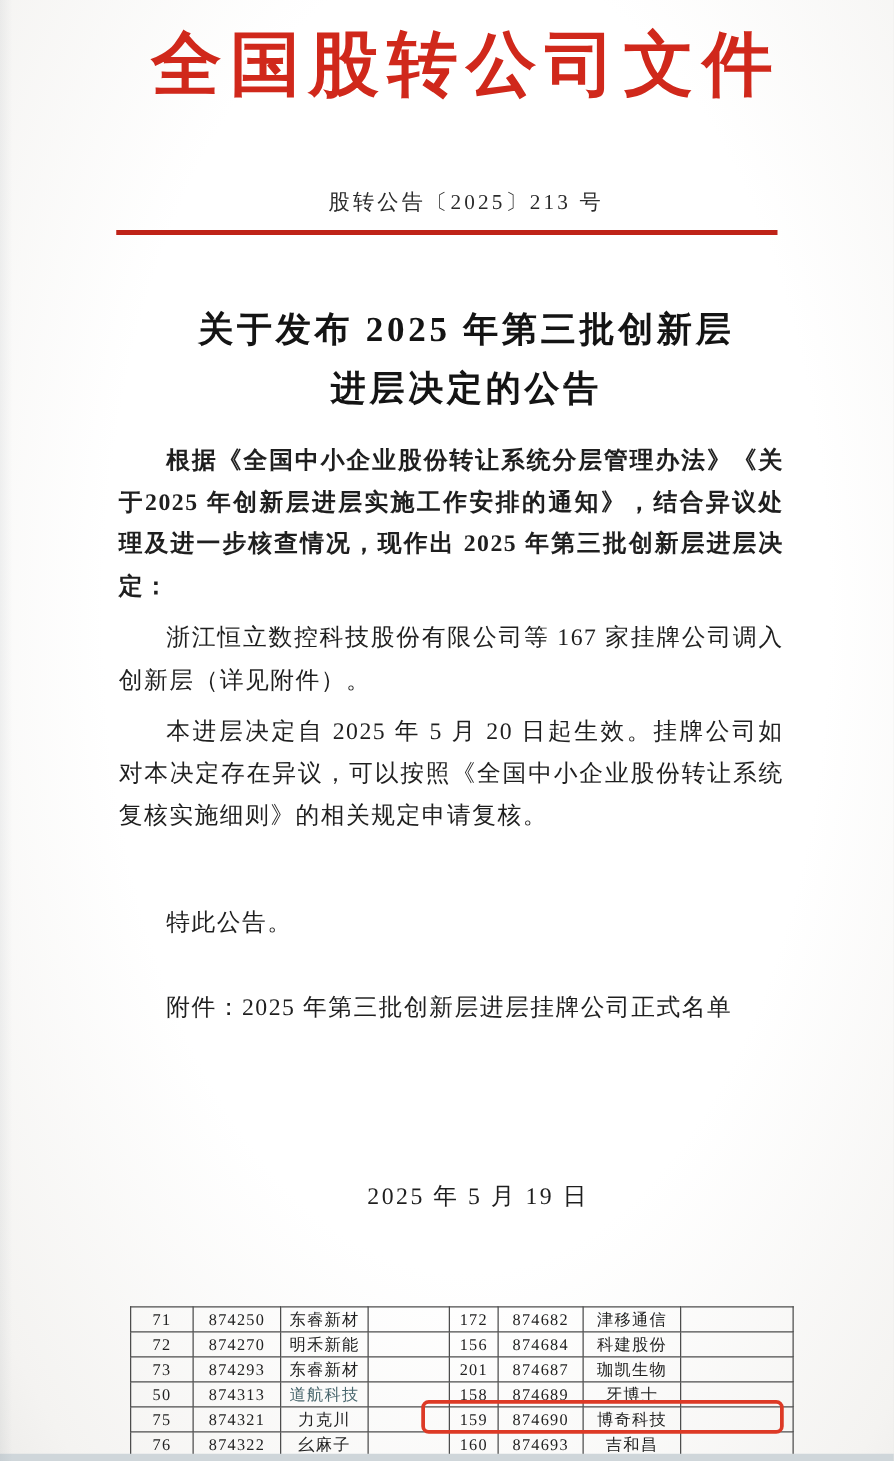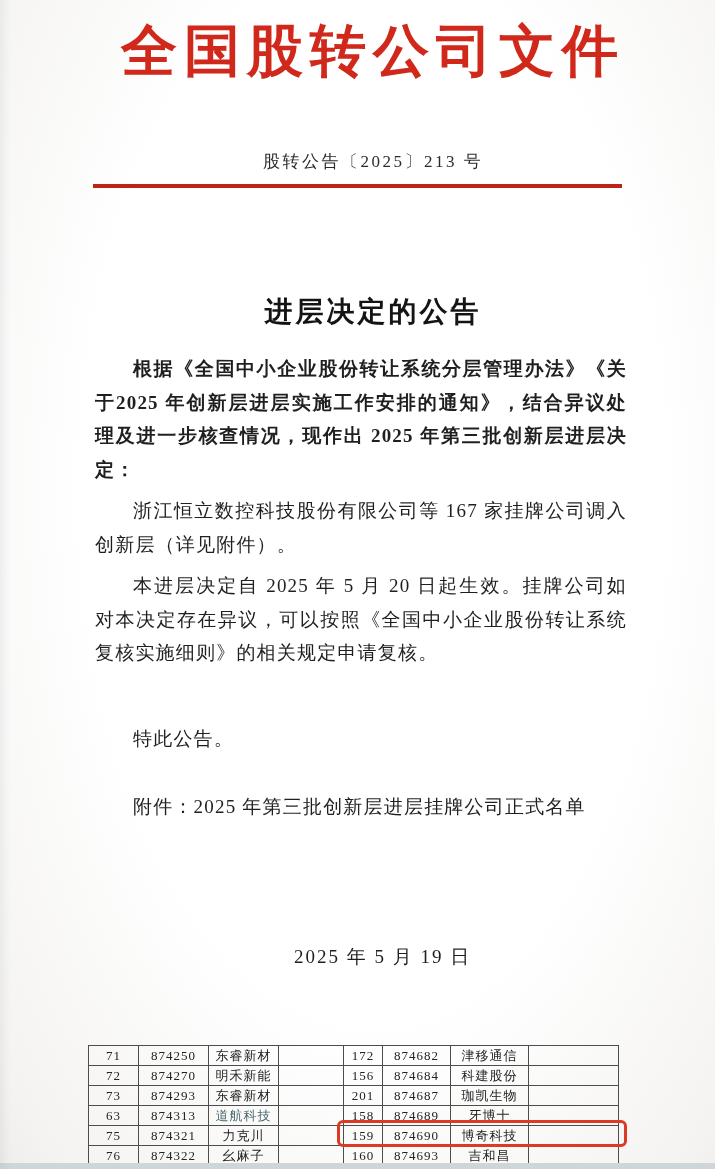--- a/index.html
+++ b/index.html
@@ -61,21 +61,21 @@
     position: absolute; top: 904px; left: 50px; width: 665px;
     text-align: center;
     font-size: 19.5px; letter-spacing: 2.5px;
   }
   .issue-date {
     position: absolute; top: 944px; left: 50px; width: 665px;
     text-align: center;
     font-size: 19px; letter-spacing: 2px;
   }
   table.roster {
-    position: absolute; top: 1045px; left: 88px;
+    position: absolute; top: 1045px; left: 104px;
     border-collapse: collapse;
     table-layout: fixed;
     width: 530px;
   }
   table.roster td {
     border: 1px solid #4d4d4d;
     height: 19px;
     padding: 0;
     text-align: center;
     vertical-align: middle;
@@ -103,21 +103,21 @@
 <body>
 
 <div class="page" style="--header-red: #d0281b; --rule-red: #bf2318; --hl-red: #dd3a26; --teal: #49676e;">
 
   <div class="red-header">全国股转公司文件</div>
 
   <div class="doc-number">股转公告〔2025〕213 号</div>
 
   <div class="red-rule"></div>
 
-  <h1 class="doc-title"><br><span>进层决定的公告</span></h1>
+  <h1 class="doc-title"><span>关于发布 2025 年第三批创新层</span><br><span>进层决定的公告</span></h1>
 
   <div class="body-block">
     <p>根据《全国中小企业股份转让系统分层管理办法》《关于2025 年创新层进层实施工作安排的通知》，结合异议处理及进一步核查情况，现作出 2025 年第三批创新层进层决定：</p>
     <p>浙江恒立数控科技股份有限公司等 167 家挂牌公司调入创新层（详见附件）。</p>
     <p>本进层决定自 2025 年 5 月 20 日起生效。挂牌公司如对本决定存在异议，可以按照《全国中小企业股份转让系统复核实施细则》的相关规定申请复核。</p>
     <p class="closing">特此公告。</p>
     <p class="attachment-line">附件：2025 年第三批创新层进层挂牌公司正式名单</p>
   </div>
 
 
@@ -159,21 +159,21 @@
           <td>73</td>
           <td>874293</td>
           <td>东睿新材</td>
           <td></td>
           <td>201</td>
           <td>874687</td>
           <td>珈凯生物</td>
           <td></td>
         </tr>
         <tr>
-          <td>63</td>
+          <td>50</td>
           <td>874313</td>
           <td class="teal">道航科技</td>
           <td></td>
           <td>158</td>
           <td>874689</td>
           <td>牙博士</td>
           <td></td>
         </tr>
         <tr>
           <td>75</td>

